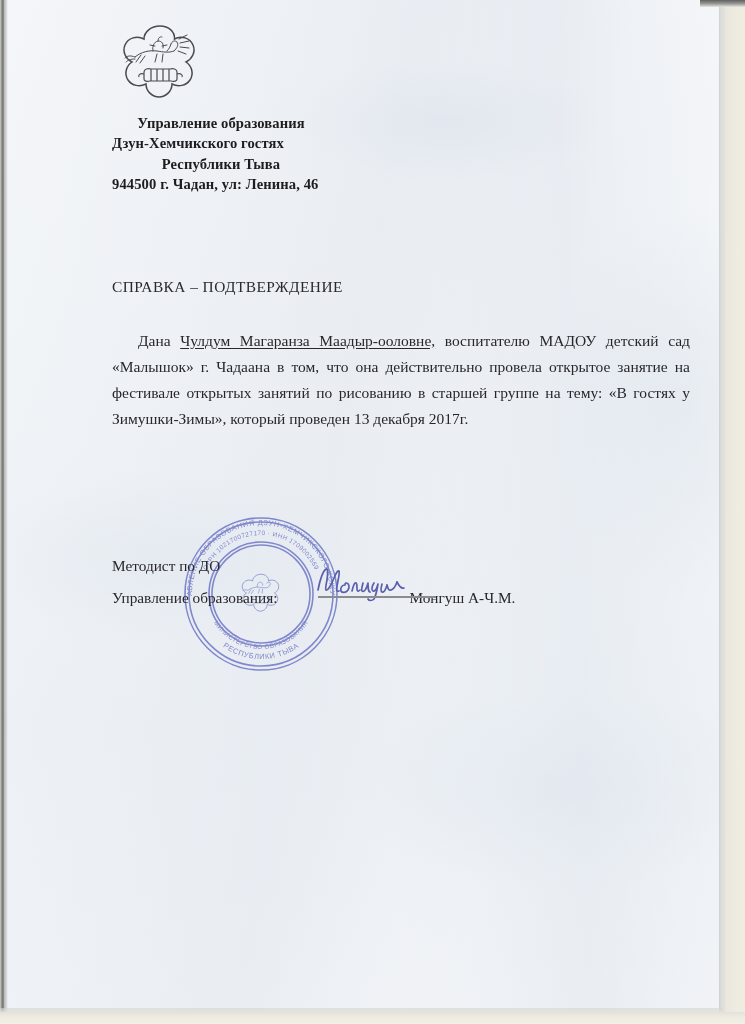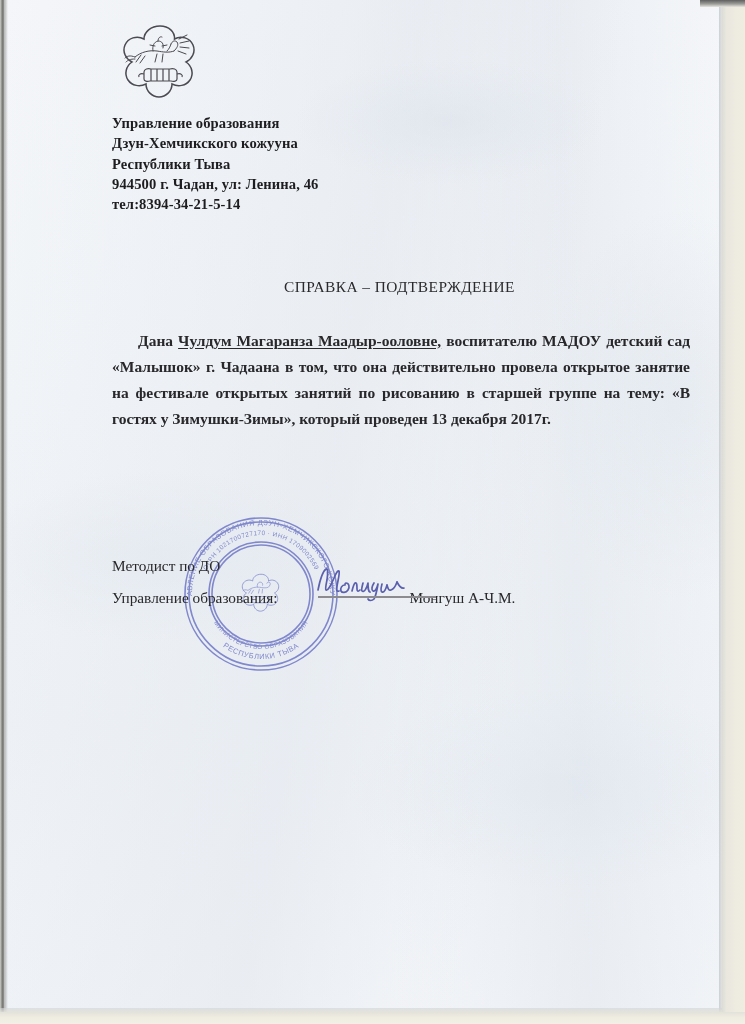--- a/index.html
+++ b/index.html
@@ -121,47 +121,46 @@
     left: 112px;
     top: 113px;
     width: 330px;
     font-weight: bold;
     font-size: 14.6px;
     line-height: 20.3px;
     letter-spacing: 0.1px;
     color: #1d1d1f;
   }
   .lh-line { white-space: nowrap; }
-  .lh-center { text-align: left; width: 218px; font-family: Liberation Serif, serif; }
+  .lh-center { text-align: center; width: 218px; font-family: Liberation Serif, serif; }
 
   
   .doc-title {
     position: absolute;
     left: 112px;
     top: 278px;
     width: 575px;
-    text-align: center;
+    text-align: left;
     font-size: 15.4px;
     letter-spacing: 0.45px;
     color: #2a2a2c;
   }
 
   
   .body-text {
     position: absolute;
     left: 112px;
     top: 312px;
     width: 578px;
     font-size: 15.5px;
     line-height: 26.2px;
     text-align: justify;
     text-indent: 26px;
     color: #28282b;
     hyphens: none;
-    font-weight: bold;
   }
   .u-name {
     text-decoration: underline;
     text-underline-offset: 2px;
   }
 
   
   .sig-block {
     position: absolute;
     left: 112px;
@@ -267,24 +266,23 @@
         <path d="M27 50 C27 47 31 46 34 47 L53 47 C56 46 60 47 60 50
                  L60 57 C60 59 57 60 54 59 L33 59 C30 60 27 59 27 57 Z"></path>
         <path d="M34 47 L34 59 M40 47 L40 59 M46 47 L46 59 M52 47 L52 59"></path>
         <path d="M27 52 C23 51 21 53 22 55 M60 52 C64 51 66 53 65 55"></path>
       </g>
     </svg>
   </div>
 
   <div class="letterhead">
     <div class="lh-line lh-center">Управление образования</div>
-    <div class="lh-line">Дзун-Хемчикского кожууна</div>
+    <div class="lh-line">Дзун-Хемчикского гостях</div>
     <div class="lh-line lh-center">Республики Тыва</div>
     <div class="lh-line">944500 г. Чадан, ул: Ленина, 46</div>
-    <div class="lh-line">тел:8394-34-21-5-14</div>
   </div>
 
   <div class="doc-title">СПРАВКА – ПОДТВЕРЖДЕНИЕ</div>
 
   <p class="body-text"><span>Дана </span><span class="u-name">Чулдум Магаранза Маадыр-ооловне,</span><span> воспитателю МАДОУ детский сад «Малышок» г. Чадаана в том, что она действительно провела открытое занятие на фестивале открытых занятий по рисованию в старшей группе на тему: «В гостях у Зимушки-Зимы», который проведен  13 декабря 2017г.</span></p>
 
   <div class="stamp">
     <svg viewBox="0 0 178 178" width="178" height="178" aria-hidden="true">
       <defs>
         <path id="arcOuter" d="M 20,89 A 69,69 0 0 1 158,89"></path>

